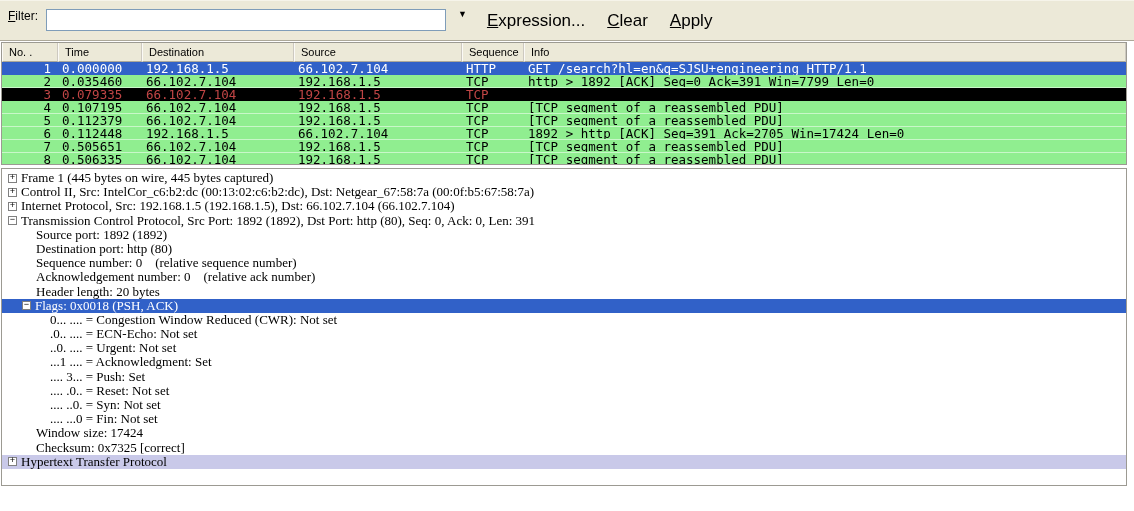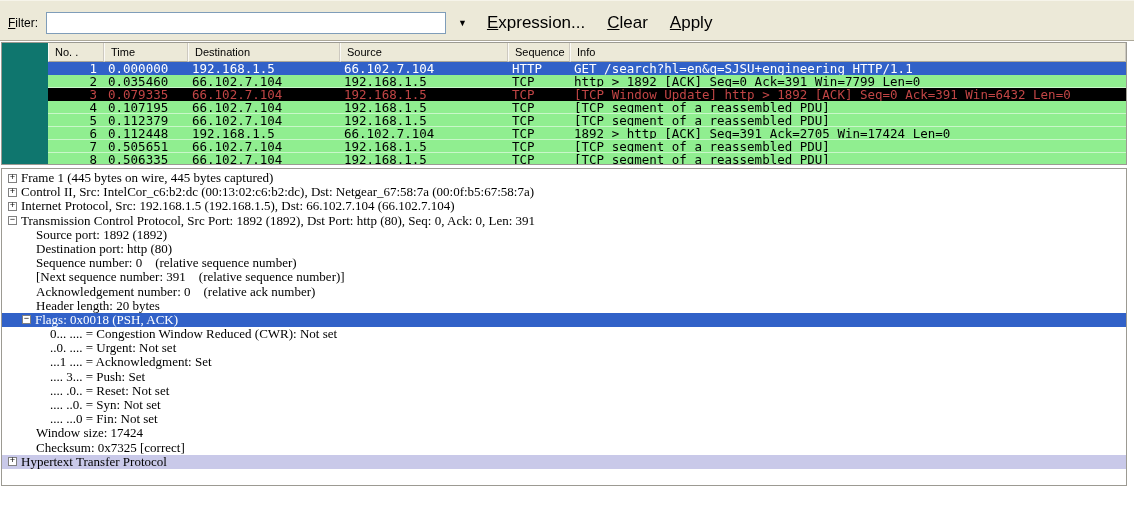--- a/index.html
+++ b/index.html
@@ -3,34 +3,34 @@
 <meta charset="utf-8">
 <style>
   * { margin:0; padding:0; box-sizing:border-box; }
   html,body { width:1134px; height:511px; background:#fff; overflow:hidden;
               font-family:"Liberation Sans", sans-serif; }
 
   
   .toolbar{
     height:41px; background:#ece9d8; border-top:1px solid #f6f4ea;
     border-bottom:1px solid #aca899;
-    display:flex; align-items:center; padding:8px 8px 4px 8px; gap:6px;
+    display:flex; align-items:flex-start; padding:8px 8px 4px 8px; gap:6px;
   }
   .tlabel{ font-size:12px; color:#000; margin-right:2px; }
   .filter-input{
     width:400px; height:22px; border:1px solid #7f9db9; background:#fff;
     font-family:"DejaVu Sans Mono", monospace; font-size:12px; padding:2px 4px; outline:none;
   }
   .combo-arrow{ font-size:9px; color:#000; padding:0 6px; cursor:default; }
   .tb-btn{ font-size:17px; color:#000; padding:2px 8px; cursor:default; }
   .tb-btn:first-of-type{ margin-left:4px; }
   u{ text-decoration:underline; }
 
   
-  .packet-list{ margin:1px 7px 0 1px; border:1px solid #9c9a92; background:#0f766e;padding-left:46px; }
+  .packet-list{ margin:1px 7px 0 1px; border:1px solid #9c9a92; background:#0f766e; }
   .plist-header{ display:grid; grid-template-columns:56px 84px 152px 168px 62px 1fr;
                  height:19px; background:#ece9d8; }
   .hcell{ font-size:11px; color:#000; padding:3px 0 0 6px; border-right:1px solid #cdc9c0;
           border-left:1px solid #fbfaf6; border-bottom:1px solid #aca899; overflow:hidden; white-space:nowrap; }
   .plist-body{ height:102px; overflow:hidden; }
   .prow{ display:grid; grid-template-columns:56px 84px 152px 168px 62px 1fr;
          height:13px; line-height:13px;
          font-family:"DejaVu Sans Mono", monospace; font-size:12.5px; }
   .cell{ overflow:hidden; white-space:pre; padding-left:4px; }
   .c-no{ text-align:right; padding-right:7px; }
@@ -93,21 +93,20 @@
           <div class="cell c-destination">192.168.1.5</div>
           <div class="cell c-protocol">TCP</div>
           <div class="cell c-info">http &gt; 1892 [ACK] Seq=0 Ack=391 Win=7799 Len=0</div>
         </div>
         <div class="prow bad">
           <div class="cell c-no">3</div>
           <div class="cell c-time">0.079335</div>
           <div class="cell c-source">66.102.7.104</div>
           <div class="cell c-destination">192.168.1.5</div>
           <div class="cell c-protocol">TCP</div>
-          <div class="cell c-info">[TCP Window Update] http &gt; 1892 [ACK] Seq=0 Ack=391 Win=6432 Len=0</div>
         </div>
         <div class="prow green">
           <div class="cell c-no">4</div>
           <div class="cell c-time">0.107195</div>
           <div class="cell c-source">66.102.7.104</div>
           <div class="cell c-destination">192.168.1.5</div>
           <div class="cell c-protocol">TCP</div>
           <div class="cell c-info">[TCP segment of a reassembled PDU]</div>
         </div>
         <div class="prow green">
@@ -146,25 +145,25 @@
   </div>
 
   <div class="details" id="details">
       <div class="dline" style="padding-left: 6px;"><span class="expander">+</span><span class="dtext">Frame 1 (445 bytes on wire, 445 bytes captured)</span></div>
       <div class="dline" style="padding-left: 6px;"><span class="expander">+</span><span class="dtext">Control II, Src: IntelCor_c6:b2:dc (00:13:02:c6:b2:dc), Dst: Netgear_67:58:7a (00:0f:b5:67:58:7a)</span></div>
       <div class="dline" style="padding-left: 6px;"><span class="expander">+</span><span class="dtext">Internet Protocol, Src: 192.168.1.5 (192.168.1.5), Dst: 66.102.7.104 (66.102.7.104)</span></div>
       <div class="dline" style="padding-left: 6px;"><span class="expander">−</span><span class="dtext">Transmission Control Protocol, Src Port: 1892 (1892), Dst Port: http (80), Seq: 0, Ack: 0, Len: 391</span></div>
       <div class="dline" style="padding-left: 20px;"><span class="spacer"></span><span class="dtext">Source port: 1892 (1892)</span></div>
       <div class="dline" style="padding-left: 20px;"><span class="spacer"></span><span class="dtext">Destination port: http (80)</span></div>
       <div class="dline" style="padding-left: 20px;"><span class="spacer"></span><span class="dtext">Sequence number: 0    (relative sequence number)</span></div>
-      <div class="dline" style="padding-left: 20px;"><span class="spacer"></span><span class="dtext">[Next sequence number: 391    (relative sequence number)]</span></div>
       <div class="dline" style="padding-left: 20px;"><span class="spacer"></span><span class="dtext">Acknowledgement number: 0    (relative ack number)</span></div>
       <div class="dline" style="padding-left: 20px;"><span class="spacer"></span><span class="dtext">Header length: 20 bytes</span></div>
       <div class="dline hl-selected" style="padding-left: 20px;"><span class="expander">−</span><span class="dtext">Flags: 0x0018 (PSH, ACK)</span></div>
       <div class="dline" style="padding-left: 34px;"><span class="spacer"></span><span class="dtext">0... .... = Congestion Window Reduced (CWR): Not set</span></div>
+      <div class="dline" style="padding-left: 34px;"><span class="spacer"></span><span class="dtext">.0.. .... = ECN-Echo: Not set</span></div>
       <div class="dline" style="padding-left: 34px;"><span class="spacer"></span><span class="dtext">..0. .... = Urgent: Not set</span></div>
       <div class="dline" style="padding-left: 34px;"><span class="spacer"></span><span class="dtext">...1 .... = Acknowledgment: Set</span></div>
       <div class="dline" style="padding-left: 34px;"><span class="spacer"></span><span class="dtext">.... 3... = Push: Set</span></div>
       <div class="dline" style="padding-left: 34px;"><span class="spacer"></span><span class="dtext">.... .0.. = Reset: Not set</span></div>
       <div class="dline" style="padding-left: 34px;"><span class="spacer"></span><span class="dtext">.... ..0. = Syn: Not set</span></div>
       <div class="dline" style="padding-left: 34px;"><span class="spacer"></span><span class="dtext">.... ...0 = Fin: Not set</span></div>
       <div class="dline" style="padding-left: 20px;"><span class="spacer"></span><span class="dtext">Window size: 17424</span></div>
       <div class="dline" style="padding-left: 20px;"><span class="spacer"></span><span class="dtext">Checksum: 0x7325 [correct]</span></div>
       <div class="dline hl-http" style="padding-left: 6px;"><span class="expander">+</span><span class="dtext">Hypertext Transfer Protocol</span></div>
     </div>

